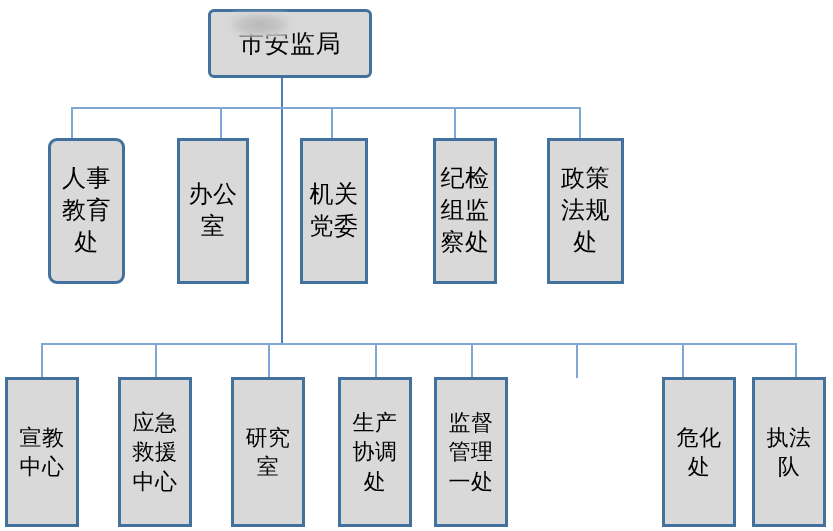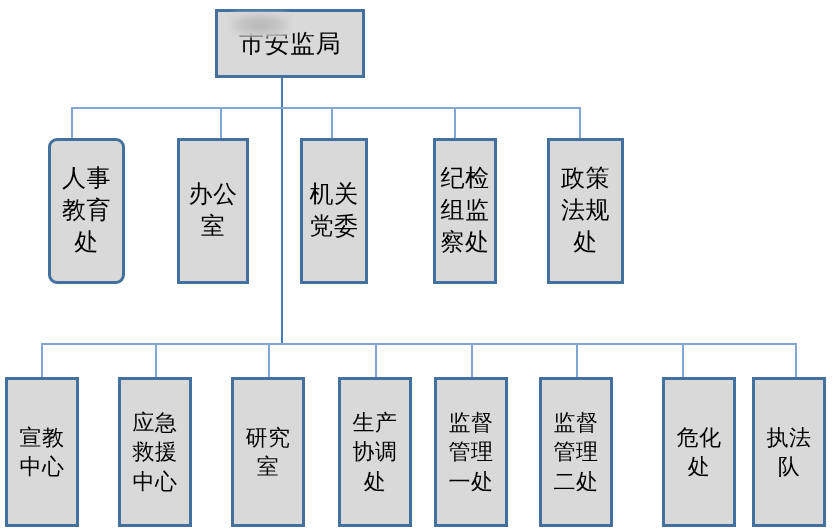--- a/index.html
+++ b/index.html
@@ -35,24 +35,25 @@
     text-align: center;
     line-height: 1.32;
     font-weight: 400;
     letter-spacing: 0.5px;
     word-break: break-all;
     padding: 0 2px;
   }
 
   
   .node.root {
-    left: 215px;
+    left: 208px;
     top: 9px;
-    width: 150px;
+    width: 164px;
     height: 69px;
+    border-radius: 6px;
   }
   .node.root .node-label {
     font-size: 25px;
     line-height: 1.18;
     width: 112px;
   }
 
   
   .node.div-node {
     top: 138px;
@@ -166,23 +167,20 @@
   </div>
 
   <div class="node unit-node" style="left:338px; width:74px;">
     <span class="node-label">生产协调处</span>
   </div>
 
   <div class="node unit-node" style="left:434px; width:74px;">
     <span class="node-label">监督管理一处</span>
   </div>
 
-  <div class="node unit-node" style="left:539px; width:74px;">
-    <span class="node-label">监督管理二处</span>
-  </div>
 
   <div class="node unit-node" style="left:645px; width:74px;margin-left:17px;">
     <span class="node-label">危化处</span>
   </div>
 
   <div class="node unit-node" style="left:752px; width:74px;justify-content:center;">
     <span class="node-label">执法队</span>
   </div>
 
 </div>

